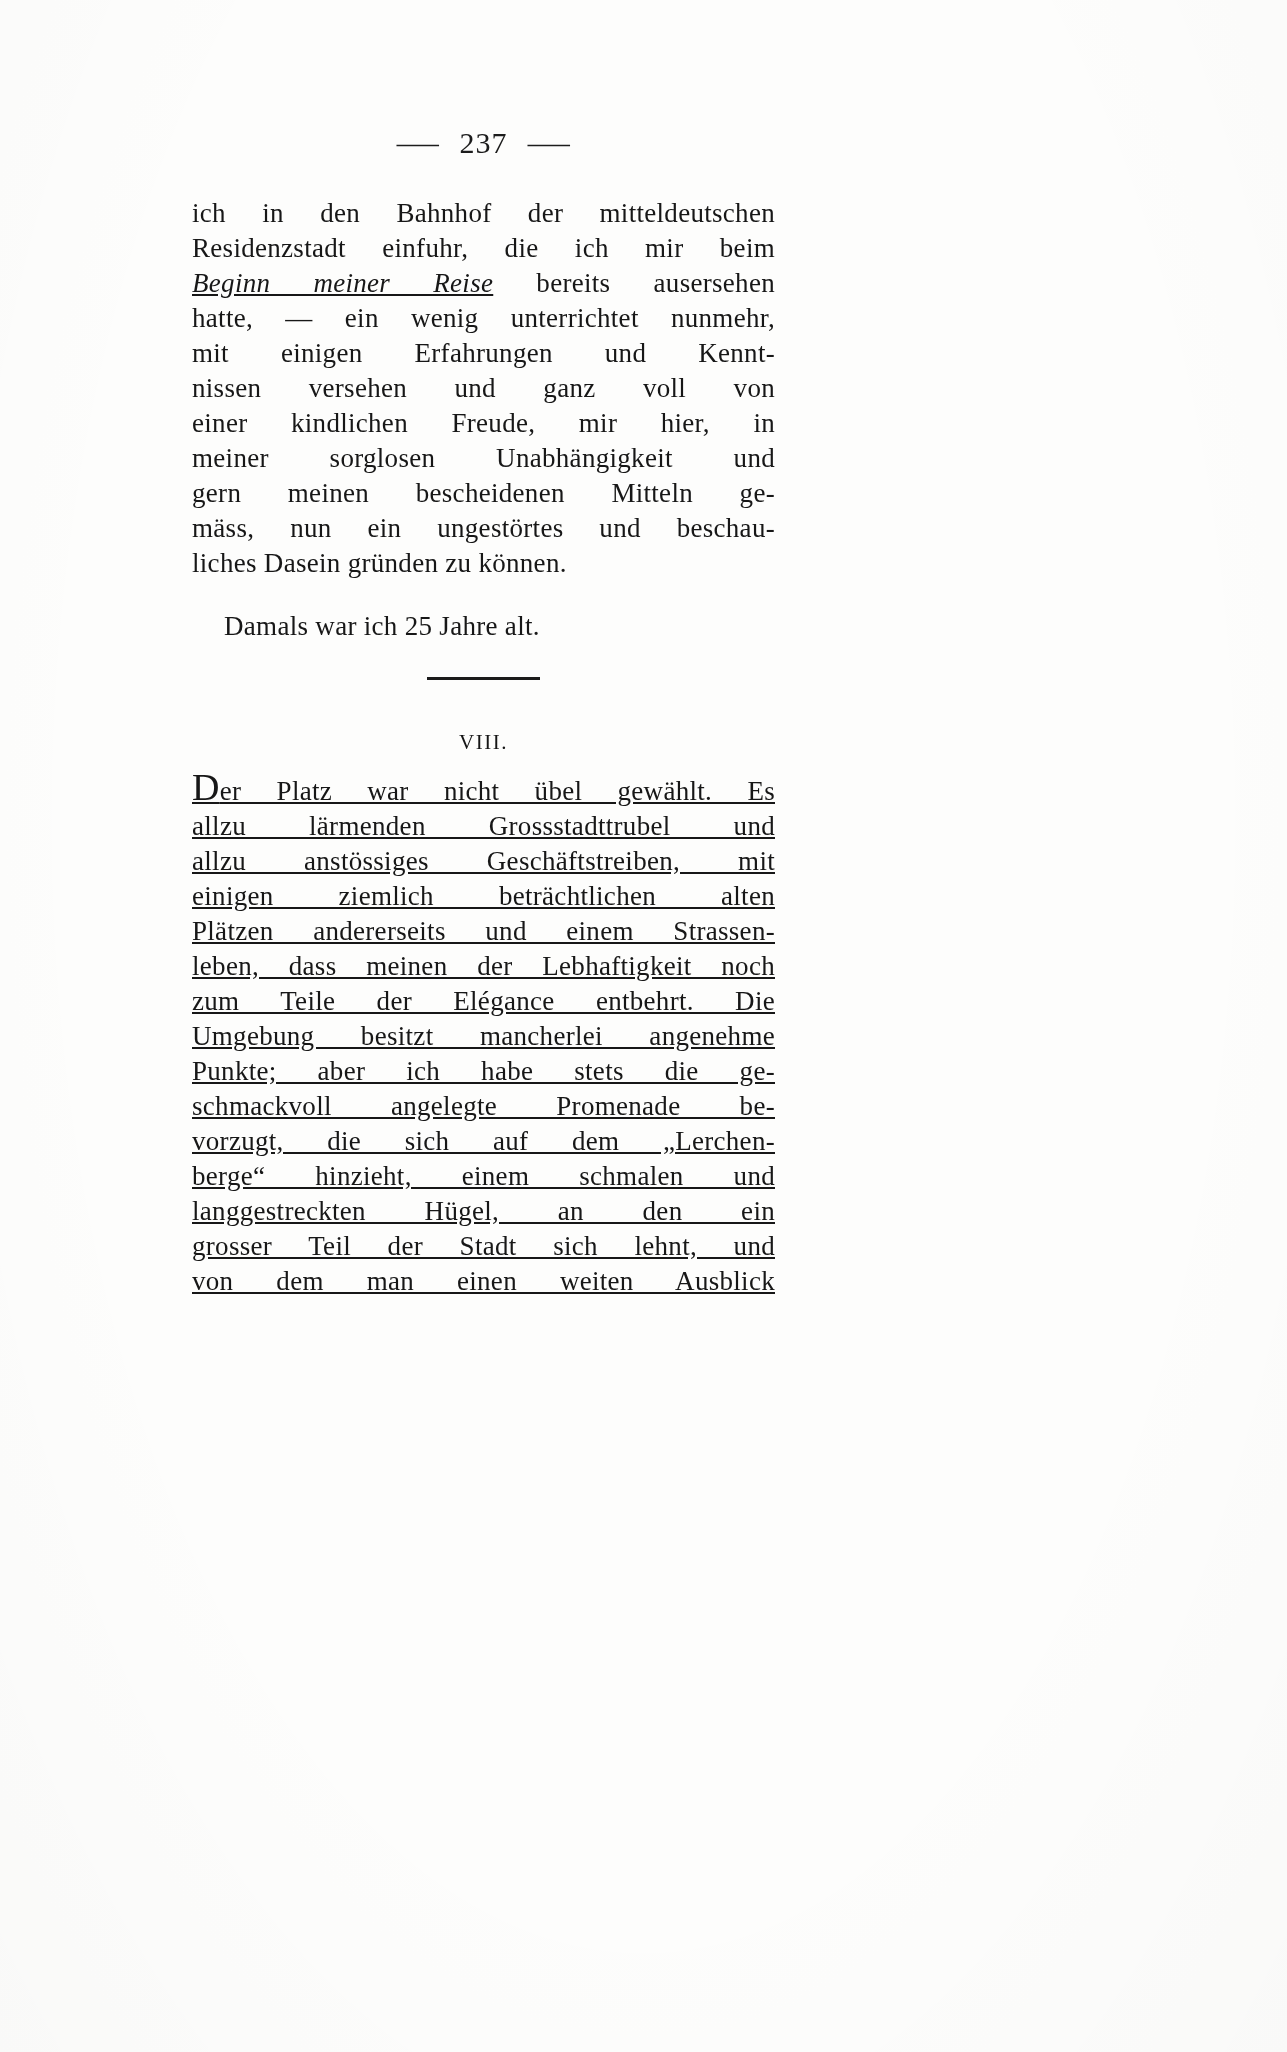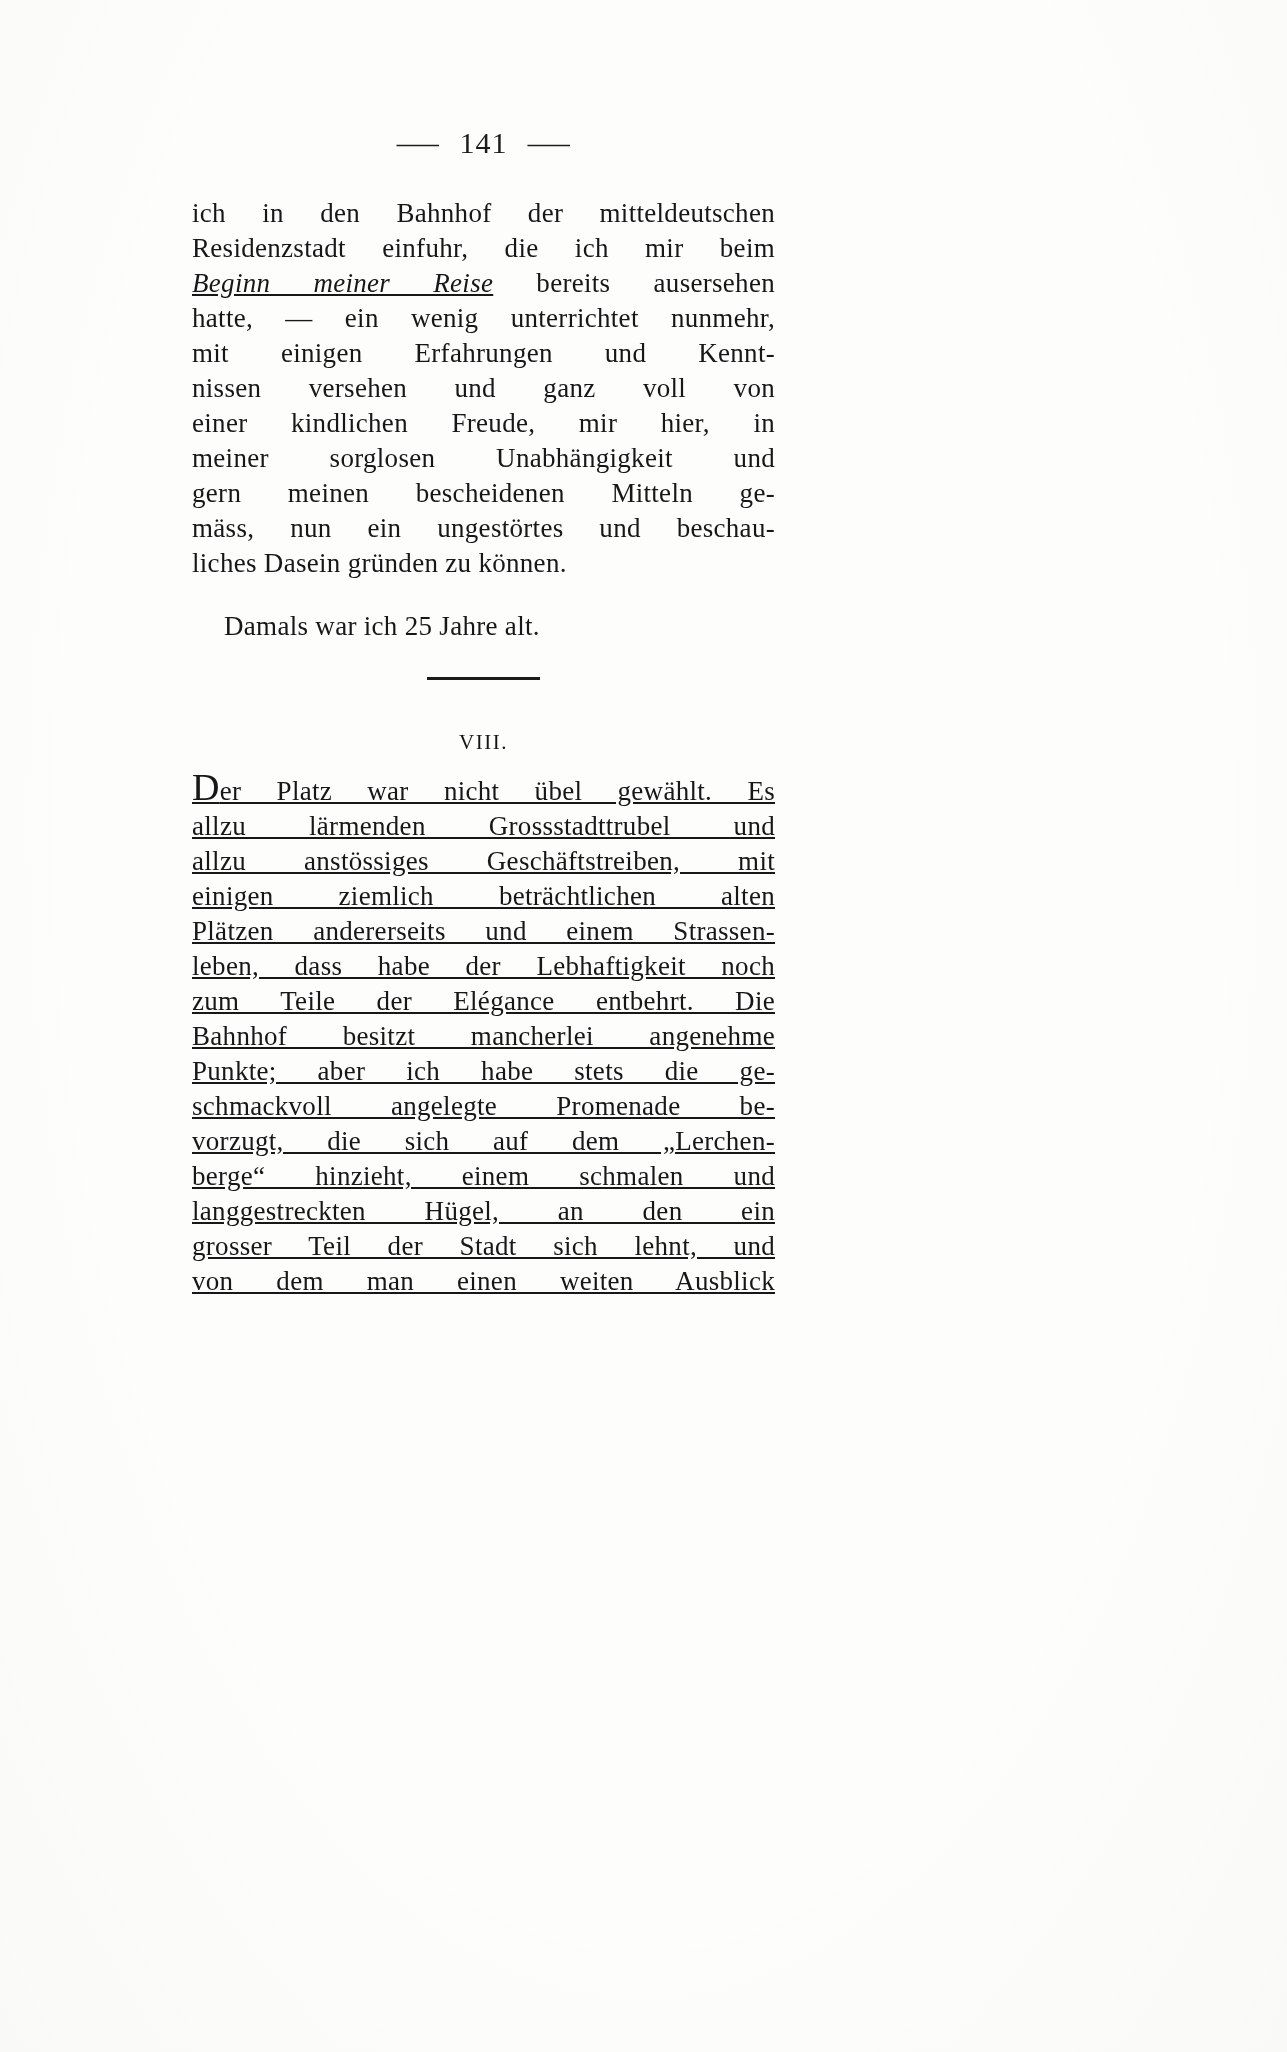--- a/index.html
+++ b/index.html
@@ -106,21 +106,21 @@
 
   .paragraph.p3 { margin-top: 14px; text-decoration: underline; }
 </style>
 </head>
 <body>
 
 <div class="page">
   <div class="content">
 
     <header class="page-header">
-      <span class="dash">—</span><span class="page-number">141</span><span class="dash">—</span>
+      <span class="dash">—</span><span class="page-number">237</span><span class="dash">—</span>
     </header>
 
     <main class="text-block">
 
       <div class="paragraph">
         <div class="line">ich in den Bahnhof der mitteldeutschen</div>
         <div class="line">Residenzstadt einfuhr, die ich mir beim</div>
         <div class="line"><span class="italic">Beginn meiner Reise</span><span> bereits ausersehen</span></div>
         <div class="line">hatte, — ein wenig unterrichtet nunmehr,</div>
         <div class="line">mit einigen Erfahrungen und Kennt-</div>
@@ -139,23 +139,23 @@
       <div class="divider"></div>
 
       <h2 class="section-heading">VIII.</h2>
 
       <div class="paragraph p3">
         <div class="line"><span class="dropcap">D</span><span>er Platz war nicht übel gewählt. Es</span></div>
         <div class="line">allzu lärmenden Grossstadttrubel und</div>
         <div class="line">allzu anstössiges Geschäftstreiben, mit</div>
         <div class="line">einigen ziemlich beträchtlichen alten</div>
         <div class="line">Plätzen andererseits und einem Strassen-</div>
-        <div class="line">leben, dass habe der Lebhaftigkeit noch</div>
+        <div class="line">leben, dass meinen der Lebhaftigkeit noch</div>
         <div class="line">zum Teile der Elégance entbehrt. Die</div>
-        <div class="line">Bahnhof besitzt mancherlei angenehme</div>
+        <div class="line">Umgebung besitzt mancherlei angenehme</div>
         <div class="line">Punkte; aber ich habe stets die ge-</div>
         <div class="line">schmackvoll angelegte Promenade be-</div>
         <div class="line">vorzugt, die sich auf dem „Lerchen-</div>
         <div class="line">berge“ hinzieht, einem schmalen und</div>
         <div class="line">langgestreckten Hügel, an den ein</div>
         <div class="line">grosser Teil der Stadt sich lehnt, und</div>
         <div class="line">von dem man einen weiten Ausblick</div>
       </div>
 
     </main>

